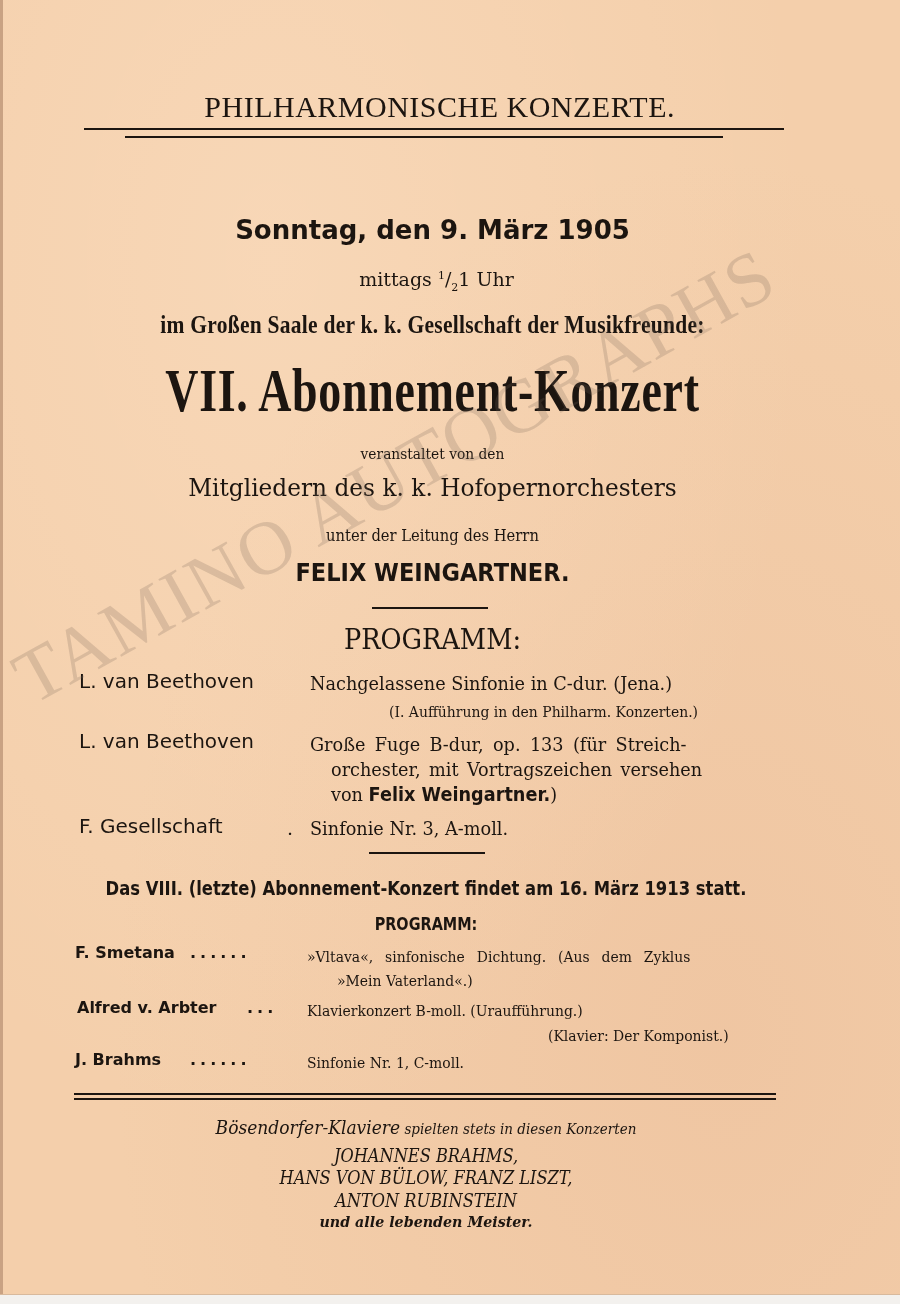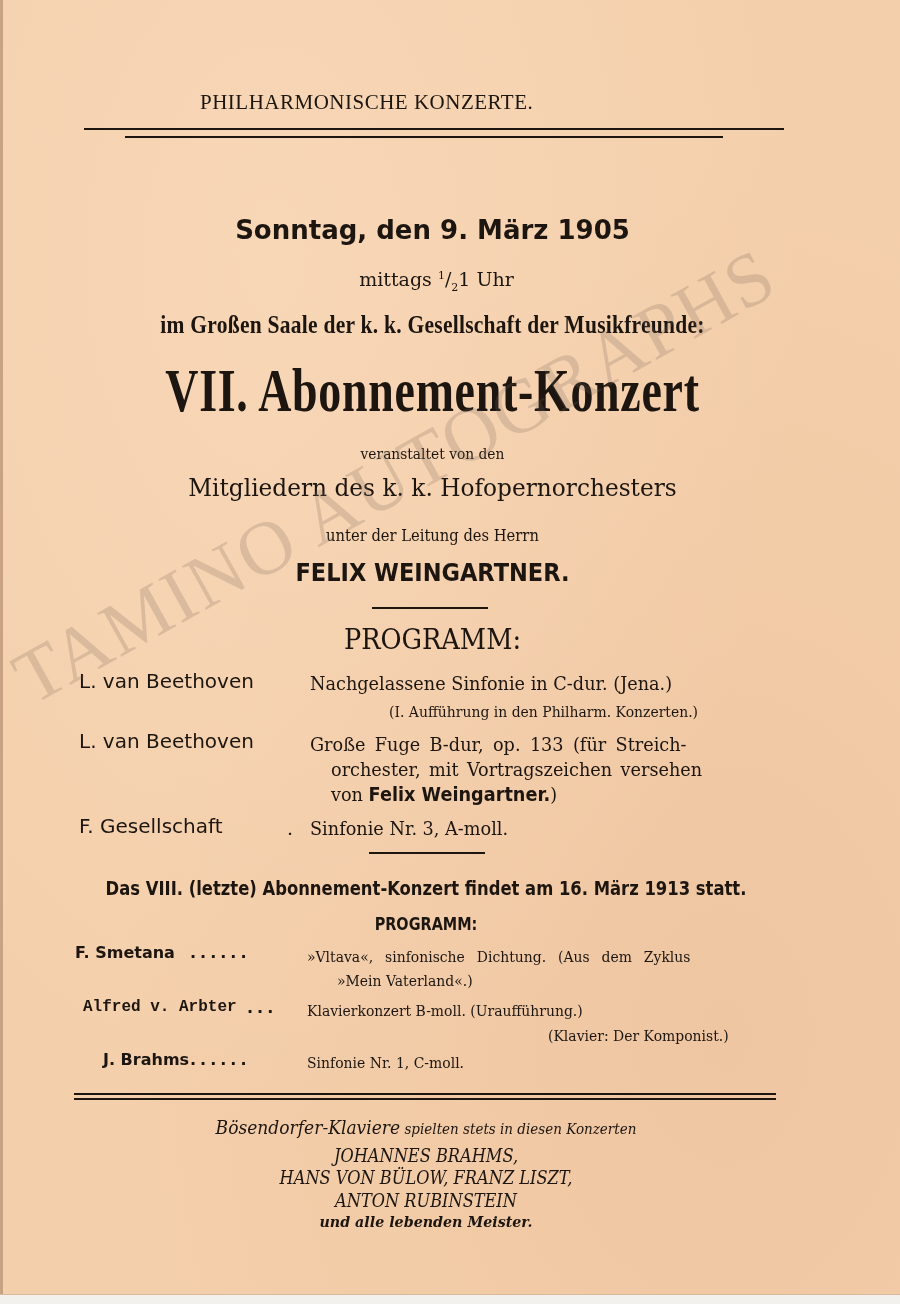--- a/index.html
+++ b/index.html
@@ -18,22 +18,22 @@
       #f4cfab;
     border-left: 3px solid #c9a283;
   }
   .bottom-edge {
     position: absolute; left: 0; top: 1294px; width: 900px; height: 10px;
     background: #f3f1ee;
     border-top: 1px solid #d8b99c;
   }
   .abs { position: absolute; }
 
-  .hdr-title { top: 90px; left: 200px; width: 475px; text-align: left;
-    font-family: "Liberation Serif", serif; font-size: 21px; letter-spacing: 0.5px; }
+  .hdr-title { top: 90px; left: 200px; width: 475px; text-align: right;
+    font-family: "Liberation Serif", serif; font-size: 30px; letter-spacing: 0.5px; }
   .hdr-rule1 { top: 128px; left: 84px; width: 700px; height: 2px; background: #1c1510; }
   .hdr-rule2 { top: 136px; left: 125px; width: 598px; height: 2px; background: #1c1510; }
 
   .date { top: 215px; left: 0; width: 865px; text-align: center;
     font-family: "DejaVu Sans", sans-serif; font-weight: bold; font-size: 26px; }
   .time { top: 268px; left: 4px; width: 865px; text-align: center; font-size: 19px; }
   .time sup, .time sub { font-size: 11px; }
   .venue { top: 311px; left: 0; width: 865px; text-align: center;
     font-family: "Liberation Serif", serif; font-weight: bold; font-size: 25px; letter-spacing: 0.3px; transform: scaleX(0.86); }
   .concert { top: 355px; left: 0; width: 865px; text-align: center;
@@ -134,28 +134,28 @@
 <div class="abs prog-head2">PROGRAMM:</div>
 
 <div>
   <div class="abs comp2" style="top:943px; left:75px;">F. Smetana</div>
   <div class="abs dots" style="top:943px; left:190px;">......</div>
   <div class="abs work2" style="top:948px; left:307px; word-spacing:8px; transform:scaleX(0.93); transform-origin:left center;">»Vltava«, sinfonische Dichtung. (Aus dem Zyklus</div>
   <div class="abs work2" style="top:972px; left:337px; transform:scaleX(0.93); transform-origin:left center;">»Mein Vaterland«.)</div>
 </div>
 
 <div>
-  <div class="abs comp2" style="top:998px; left:83px;font-family:Liberation Mono, monospace;">Alfred v. Arbter</div>
+  <div class="abs comp2" style="top:998px; left:77px;">Alfred v. Arbter</div>
   <div class="abs dots" style="top:998px; left:247px;">...</div>
   <div class="abs work2" style="top:1002px; left:307px; transform:scaleX(0.93); transform-origin:left center;">Klavierkonzert B-moll. (Uraufführung.)</div>
   <div class="abs work2" style="top:1027px; left:548px; transform:scaleX(0.93); transform-origin:left center;">(Klavier: Der Komponist.)</div>
 </div>
 
 <div>
-  <div class="abs comp2" style="top:1050px; left:75px;margin-left:28px;">J. Brahms</div>
+  <div class="abs comp2" style="top:1050px; left:75px;">J. Brahms</div>
   <div class="abs dots" style="top:1050px; left:190px;">......</div>
   <div class="abs work2" style="top:1054px; left:307px; transform:scaleX(0.93); transform-origin:left center;">Sinfonie Nr. 1, C-moll.</div>
 </div>
 
 <div class="abs foot-rule1"></div>
 <div class="abs foot-rule2"></div>
 
 <div class="abs ad ad1">
   <span>Bösendorfer-Klaviere</span><span class="small"> spielten stets in diesen Konzerten</span>
 </div>

